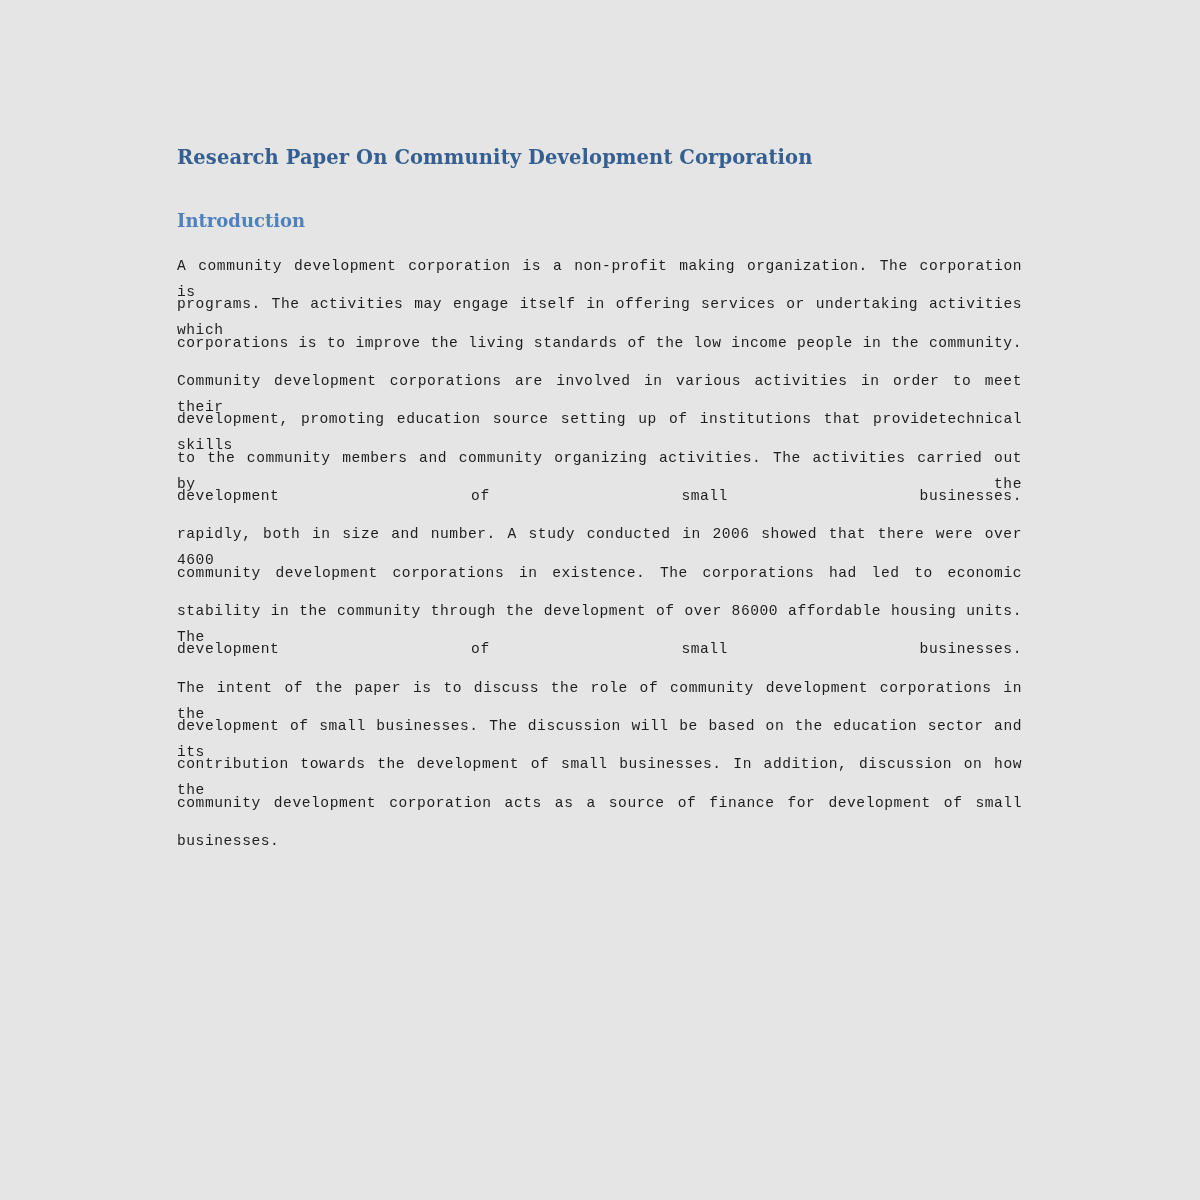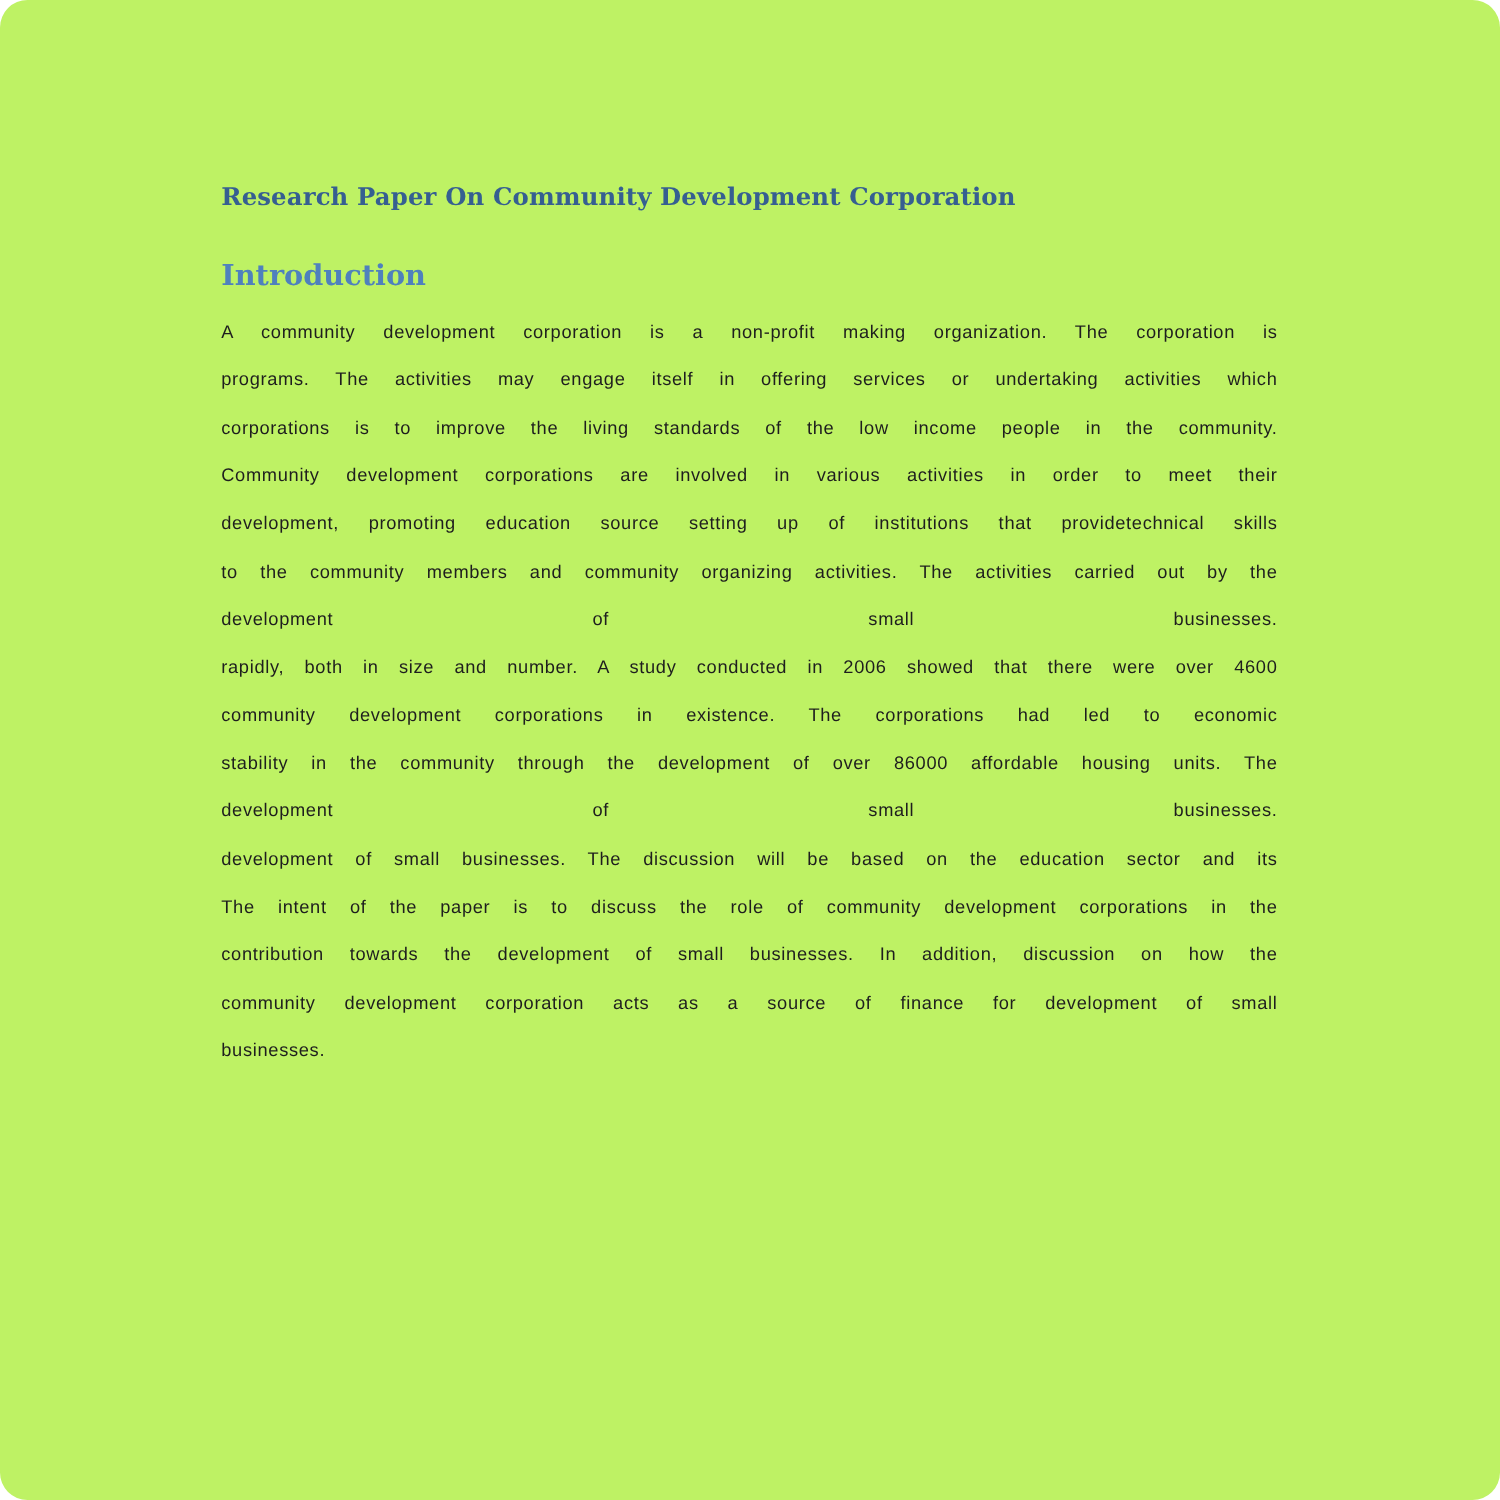--- a/index.html
+++ b/index.html
@@ -12,22 +12,21 @@
       height: 1200px;
       position: relative;
       overflow: hidden;
     }
     .page {
       position: absolute;
       left: 0;
       top: 0;
       width: 1200px;
       height: 1200px;
-      background: #bef264;
-      border-radius: 22px;
+      background: #e5e5e5;
     }
     .title {
       position: absolute;
       left: 177px;
       top: 144px;
       width: 860px;
       margin: 0;
       font-family: "DejaVu Serif", "Liberation Serif", serif;
       font-weight: bold;
       font-size: 19.5px;
@@ -36,31 +35,31 @@
       white-space: nowrap;
       letter-spacing: 0.1px;
     }
     .section-heading {
       position: absolute;
       left: 177px;
       top: 208px;
       margin: 0;
       font-family: "DejaVu Serif", "Liberation Serif", serif;
       font-weight: bold;
-      font-size: 23px;
+      font-size: 18px;
       line-height: 26px;
       color: #4f81bd;
       white-space: nowrap;
     }
     .body-text {
       position: absolute;
       left: 177px;
       top: 253px;
       width: 845px;
-      font-family: Liberation Sans, sans-serif;
+      font-family: Liberation Mono, monospace;
       font-size: 14.6px;
       color: #1e1e1e;
     }
     .line {
       display: block;
       height: 38.33px;
       line-height: 26px;
       text-align: justify;
       text-align-last: justify;
       white-space: nowrap;
@@ -114,24 +113,24 @@
     <div class="line">
         <span class="wrap">community development corporations in existence. The corporations had led to economic</span>
       </div>
     <div class="line">
         <span class="wrap">stability in the community through the development of over 86000 affordable housing units. The</span>
       </div>
     <div class="line">
         <span class="wrap">development of small businesses.</span>
       </div>
     <div class="line">
-        <span class="wrap">development of small businesses. The discussion will be based on the education sector and its</span>
+        <span class="wrap">The intent of the paper is to discuss the role of community development corporations in the</span>
       </div>
     <div class="line">
-        <span class="wrap">The intent of the paper is to discuss the role of community development corporations in the</span>
+        <span class="wrap">development of small businesses. The discussion will be based on the education sector and its</span>
       </div>
     <div class="line">
         <span class="wrap">contribution towards the development of small businesses. In addition, discussion on how the</span>
       </div>
     <div class="line">
         <span class="wrap">community development corporation acts as a source of finance for development of small</span>
       </div>
     <div class="line last">
         <span class="wrap">businesses.</span>
       </div>

